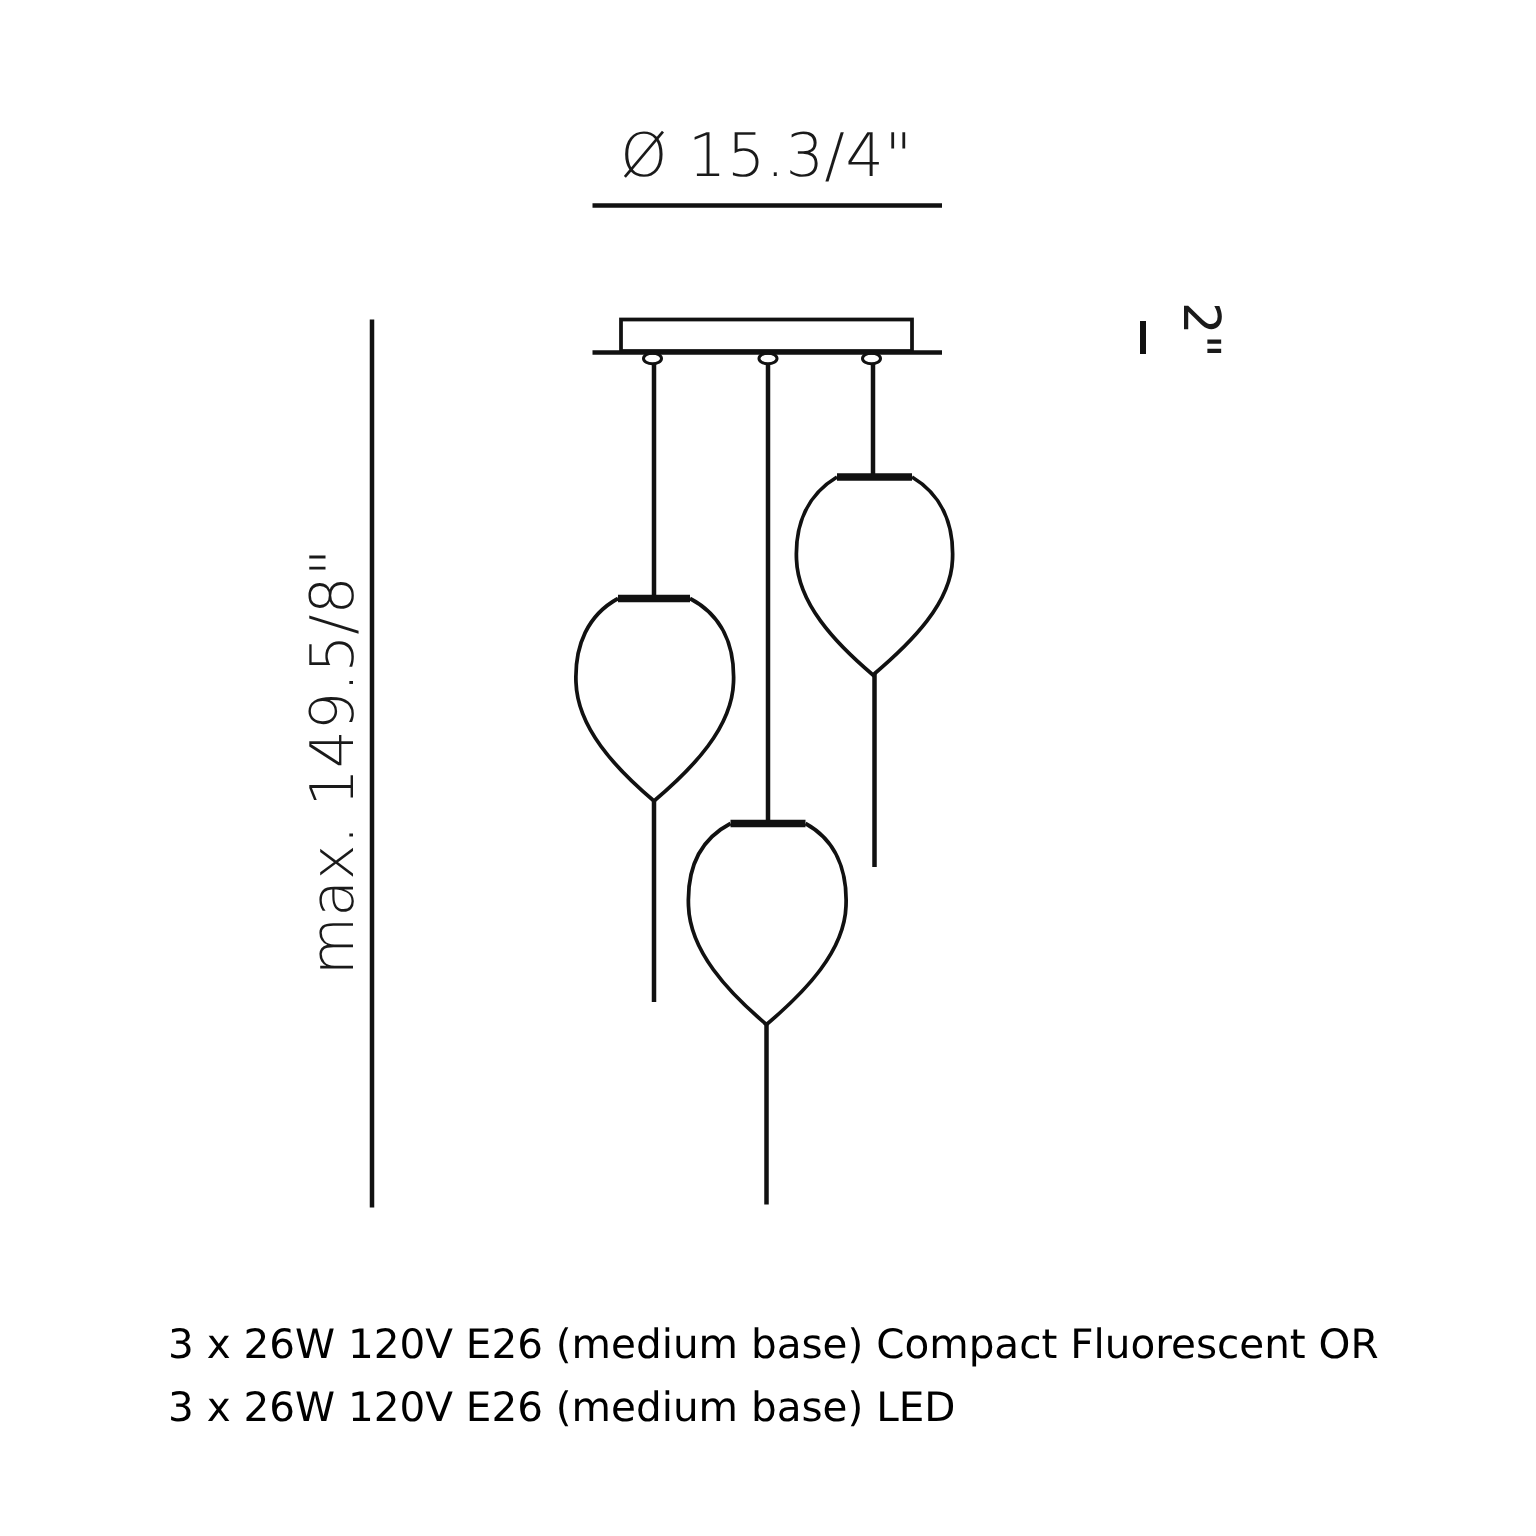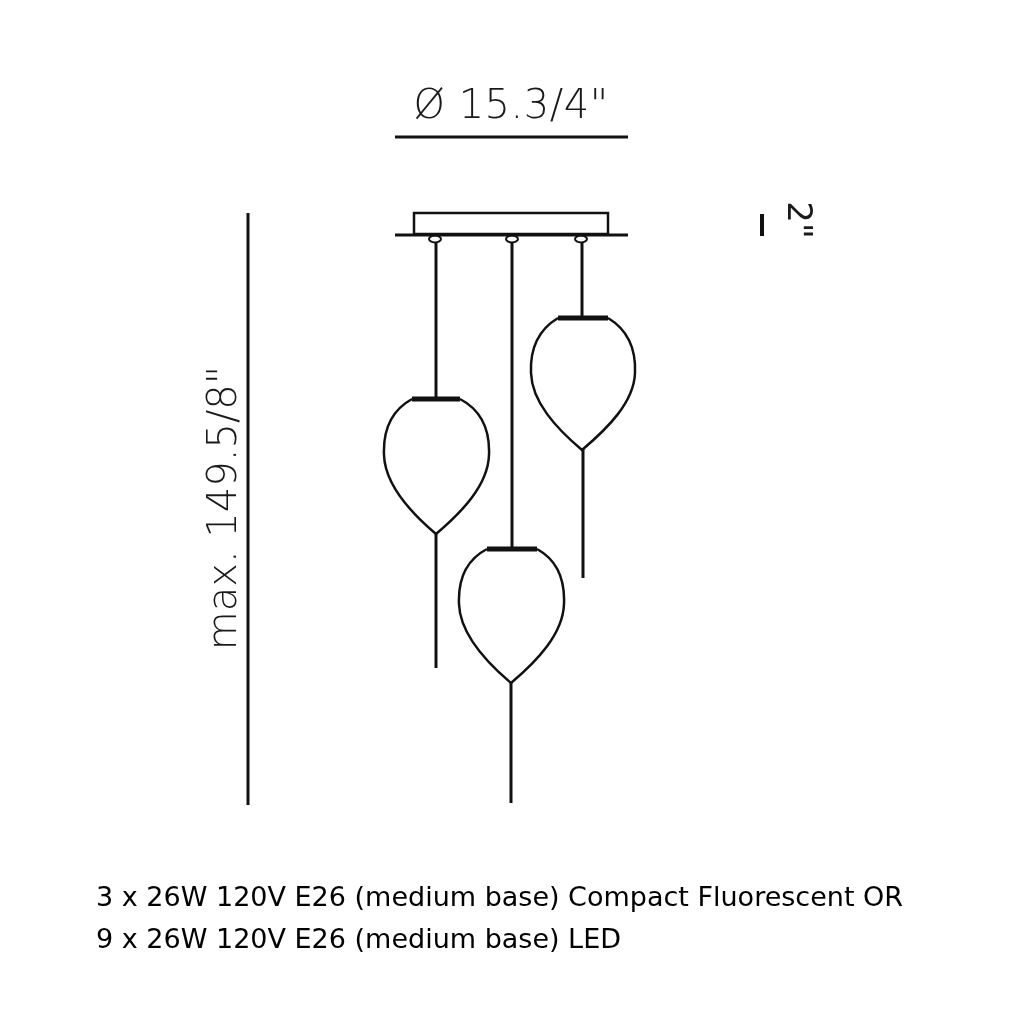--- a/index.html
+++ b/index.html
@@ -2,21 +2,21 @@
 <html><head>
   <meta charset="utf-8">
   <style>
     html, body { margin: 0; padding: 0; background: #ffffff; }
     body { width: 1024px; height: 1024px; position: relative; overflow: hidden; font-family: "Liberation Sans", "DejaVu Sans", sans-serif; color: #1a1a1a; }
     .drawing { position: absolute; left: 0; top: 0; width: 1024px; height: 1024px; }
     .dim-label-top { position: absolute; left: 380px; top: 80px; width: 262px; text-align: center; font-size: 40px; line-height: 48px; letter-spacing: 0.5px; color: #1a1a1a; font-family: "DejaVu Sans", sans-serif; font-weight: 300; }
     .dim-label-left { position: absolute; left: 222px; top: 508px; transform: translate(-50%, -50%) rotate(-90deg); white-space: nowrap; font-size: 40px; line-height: 48px; color: #1a1a1a; font-family: "DejaVu Sans", sans-serif; font-weight: 300; }
     .dim-label-right { position: absolute; left: 800px; top: 220px; transform: translate(-50%, -50%) rotate(90deg); white-space: nowrap; font-size: 34px; line-height: 36px; color: #1a1a1a; font-family: "DejaVu Sans", sans-serif; }
     .specs { position: absolute; left: 96px; top: 876px; font-size: 27px; line-height: 42px; color: #000; font-family: "DejaVu Sans", sans-serif; }
-    .spec-line { display: block; white-space: nowrap; }
+    .spec-line { display: block; white-space: nowrap; margin-left: 16px; }
   </style>
 </head>
 <body>
 
 <svg class="drawing" viewBox="0 0 1024 1024" xmlns="http://www.w3.org/2000/svg">
 
   <line x1="395" y1="137" x2="628" y2="137" stroke="#111" stroke-width="3"></line>
 
   <line x1="248" y1="213" x2="248" y2="805" stroke="#111" stroke-width="3"></line>
 
@@ -52,14 +52,14 @@
     <line x1="511" y1="682" x2="511" y2="803" stroke="#111" stroke-width="3"></line>
   </g>
 </svg>
 
 <div class="dim-label-top">Ø 15.3/4"</div>
 <div class="dim-label-left">max. 149.5/8"</div>
 <div class="dim-label-right">2"</div>
 
 <div class="specs">
   <span class="spec-line">3 x 26W 120V E26 (medium base) Compact Fluorescent OR</span>
-  <span class="spec-line">9 x 26W 120V E26 (medium base) LED</span>
+  <span class="spec-line">3 x 26W 120V E26 (medium base) LED</span>
 </div>
 
 </body></html>

